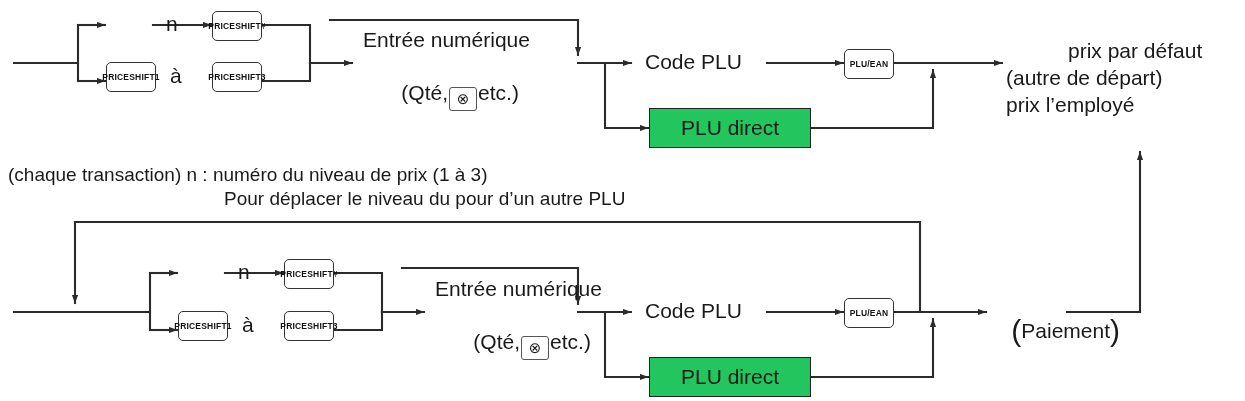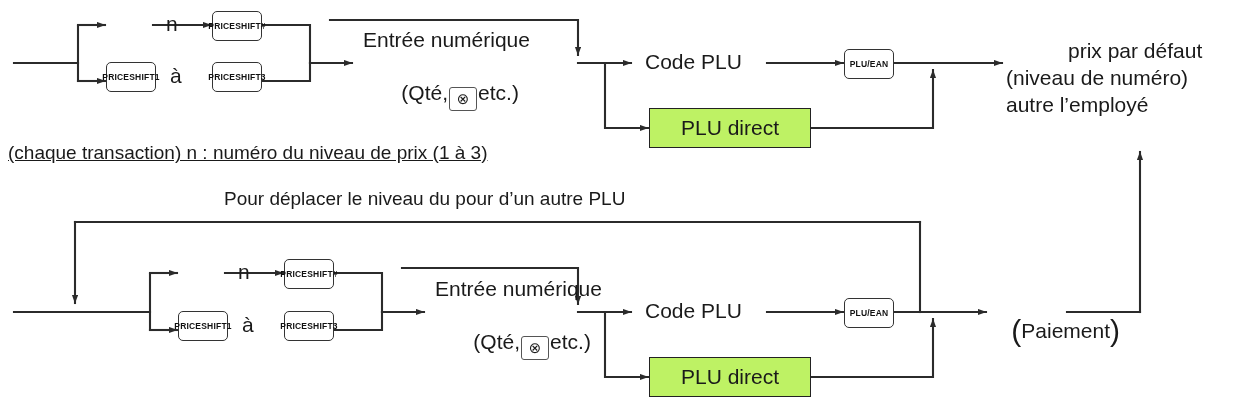--- a/index.html
+++ b/index.html
@@ -15,21 +15,21 @@
   .cap{font-size:19px;}
   .keycap{
     position:absolute;box-sizing:border-box;
     border:1.6px solid #333;border-radius:5px;background:#fff;
     display:flex;flex-direction:row;align-items:center;justify-content:center;
     font-size:8.5px;font-weight:bold;letter-spacing:.2px;line-height:1.02;
     color:#111;
   }
   .keycap span{display:block;}
   .boxrect{
-    position:absolute;box-sizing:border-box;border:1.7px solid #222;background:#bef264;
+    position:absolute;box-sizing:border-box;border:1.7px solid #222;background:#22c55e;
     display:flex;align-items:center;justify-content:center;font-size:21px;
   }
   .multkey{
     display:inline-flex;align-items:center;justify-content:center;
     width:26px;height:22px;border:1.5px solid #555;border-radius:3px;
     vertical-align:-4px;font-size:15px;margin:0 1px;
   }
   .bracketed{position:absolute;font-size:21px;white-space:pre;}
   .brk{font-size:30px;font-weight:300;vertical-align:-3px;}
 </style>
@@ -138,24 +138,24 @@
   <div class="keycap" style="left:844px;top:49px;width:50px;height:30px;">
     <span>PLU</span>
     <span>/EAN</span>
   </div>
 
   <div class="boxrect" style="left:649px;top:108px;width:162px;height:40px;">
     <span>PLU direct</span>
   </div>
 
   <div class="lbl big" style="left:1040px;top:39px;margin-left:28px;">prix par défaut</div>
-  <div class="lbl big" style="left:1006px;top:66px;">(niveau de numéro)</div>
-  <div class="lbl big" style="left:1006px;top:93px;">autre l’employé</div>
+  <div class="lbl big" style="left:1006px;top:66px;">(autre de départ)</div>
+  <div class="lbl big" style="left:1006px;top:93px;">prix l’employé</div>
 
-  <div class="lbl cap" style="left:8px;top:142px;text-decoration:underline;">(chaque transaction) n : numéro du niveau de prix (1 à 3)</div>
+  <div class="lbl cap" style="left:8px;top:164px;">(chaque transaction) n : numéro du niveau de prix (1 à 3)</div>
   <div class="lbl cap" style="left:224px;top:188px;">Pour déplacer le niveau du pour d’un autre PLU</div>
 
   <div class="lbl big" style="left:238px;top:260px;">n</div>
 
   <div class="keycap" style="left:284px;top:259px;width:50px;height:30px;">
     <span>PRICE</span>
     <span>SHIFT#</span>
   </div>
 
   <div class="keycap" style="left:178px;top:311px;width:50px;height:30px;">

